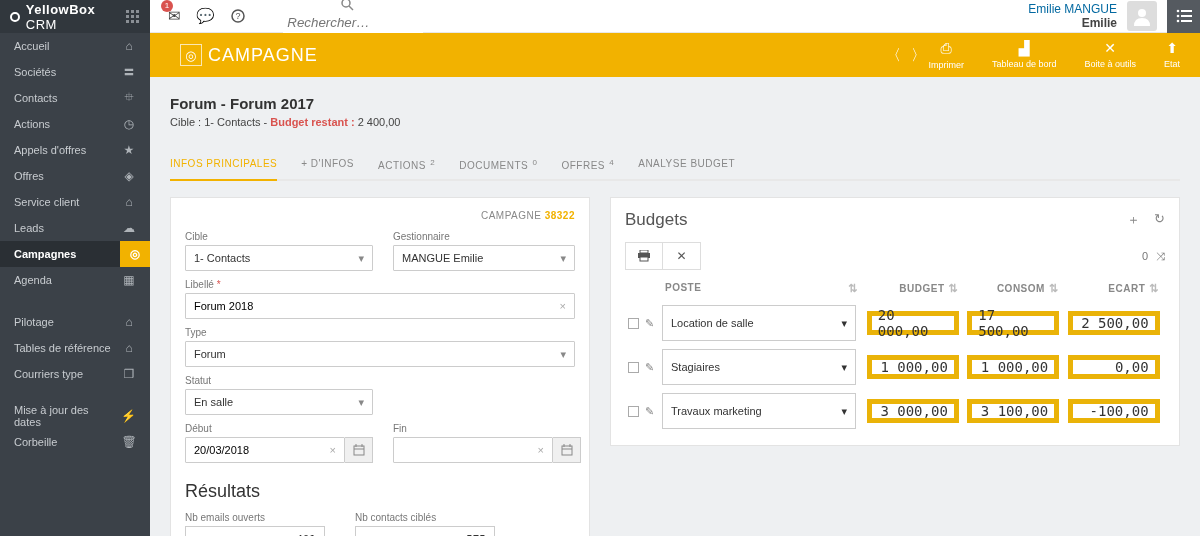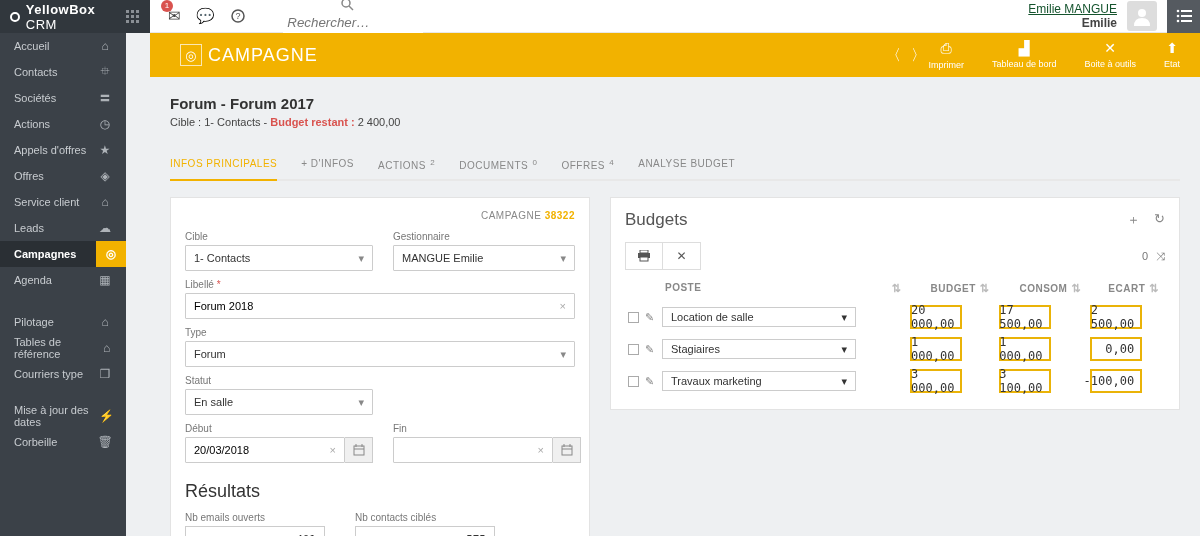--- a/index.html
+++ b/index.html
@@ -13,28 +13,28 @@
 .brand-text .light { font-weight: 300; }
 .apps-icon { margin-left: auto; color: #8a8f95; font-size: 16px; }
 .topbar .icons { display: flex; gap: 16px; align-items: center; padding: 0 18px; color: #444; font-size: 15px; }
 .mail-badge { position: relative; }
 .mail-badge .badge { position: absolute; top: -7px; left: -7px; background: #d9534f; color: #fff; font-size: 8px; border-radius: 50%; width: 12px; height: 12px; line-height: 12px; text-align: center; }
 .searchwrap { display: flex; align-items: center; margin-left: 20px; color: #888; flex-direction: column; }
 .searchwrap input { border: none; border-bottom: 1px solid transparent; width: 140px; padding: 4px; font-style: italic; color: #888; outline: none; }
 .searchwrap .sicon { margin-right: 12px; }
 .userblock { margin-left: auto; display: flex; align-items: center; gap: 10px; padding-right: 0; }
 .userblock .names { text-align: right; line-height: 1.2; }
-.userblock .names .full { color: #14532d; font-size: 12px; text-decoration: underline; }
+.userblock .names .full { color: #0369a1; font-size: 12px; }
 .userblock .names .short { color: #444; font-weight: 600; font-size: 12px; }
 .avatar { width: 30px; height: 30px; background: #ddd; border-radius: 3px; display: flex; align-items: center; justify-content: center; }
 .avatar svg { width: 20px; height: 20px; fill: #fff; }
 .listbtn { width: 33px; height: 33px; background: #555a60; color: #fff; display: flex; align-items: center; justify-content: center; font-size: 15px; }
 
 
-.sidebar { position: absolute; left: 0; top: 33px; bottom: 0; width: 126px; background: #3b4148; color: #c8ccd0; }
+.sidebar { position: absolute; left: 0; top: 33px; bottom: 0; width: 150px; background: #3b4148; color: #c8ccd0; }
 .sidebar .row { display: flex; align-items: center; justify-content: space-between; padding: 0 10px 0 14px; height: 26px; cursor: pointer; font-size: 11px; }
 .sidebar .row.active { background: #2a2f34; color: #fff; font-weight: 600; }
 .sidebar .sep { height: 16px; }
 .sidebar .icon-cell { width: 22px; text-align: center; color: #aeb3b8; font-size: 12px; }
 .sidebar .row.active .icon-cell { background: #f2b200; color: #fff; height: 26px; line-height: 26px; margin-right: -10px; width: 30px; }
 
 
 .campbar { position: absolute; left: 150px; right: 0; top: 33px; height: 44px; background: #f2b200; color: #fff; display: flex; align-items: center; padding: 0 14px 0 30px; }
 .campbar .iconbox { width: 22px; height: 22px; border: 1px solid rgba(255,255,255,.7); display: flex; align-items: center; justify-content: center; font-size: 13px; margin-right: 6px; }
 .campbar .title { font-size: 18px; font-weight: 300; letter-spacing: 1px; }
@@ -88,22 +88,22 @@
 .tool-row .tbtn + .tbtn { border-left: none; }
 .count-shuffle { margin-left: auto; display: flex; align-items: center; gap: 8px; color: #777; font-size: 11px; }
 
 .btable { width: 100%; border-collapse: collapse; font-size: 10px; }
 .btable th { color: #888; font-weight: 600; padding: 6px 6px; text-align: left; letter-spacing: .5px; }
 .btable th.r { text-align: right; }
 .btable td { padding: 4px 3px; vertical-align: middle; }
 .rowctrl { display: flex; gap: 6px; align-items: center; }
 .rowctrl .cb { width: 11px; height: 11px; border: 1px solid #aaa; }
 .rowctrl .pen { color: #888; font-size: 11px; }
-.bselect { border: 1px solid #ccc; height: 20px; display: flex; align-items: center; justify-content: space-between; padding: 0 8px; font-size: 11px; width: 194px; }
-.bnum { border: 2px solid #eab308; height: 24px; width: 52px; display: flex; align-items: center; justify-content: flex-end; padding: 0 6px; font-family: monospace; font-size: 12px; }
+.bselect { border: 1px solid #ccc; height: 36px; display: flex; align-items: center; justify-content: space-between; padding: 0 8px; font-size: 11px; width: 194px; }
+.bnum { border: 5px solid #eab308; height: 24px; width: 92px; display: flex; align-items: center; justify-content: flex-end; padding: 0 6px; font-family: monospace; font-size: 14px; }
 .sorter { color: #bbb; font-size: 11px; margin-left: 4px; }
 
 svg { display: block; }
 </style>
 </head>
 <body>
 
 <div class="appbar">
   <span class="brand-dot"></span>
   <span class="brand-text">
@@ -168,26 +168,26 @@
   </div>
 </div>
 
 <div class="sidebar">
   <div id="sb1">
       <div class="row">
         <span>Accueil</span>
         <span class="icon-cell">⌂</span>
       </div>
       <div class="row">
+        <span>Sociétés</span>
+        <span class="icon-cell">〓</span>
+      </div>
+      <div class="row">
         <span>Contacts</span>
         <span class="icon-cell">⯐</span>
-      </div>
-      <div class="row">
-        <span>Sociétés</span>
-        <span class="icon-cell">〓</span>
       </div>
       <div class="row">
         <span>Actions</span>
         <span class="icon-cell">◷</span>
       </div>
       <div class="row">
         <span>Appels d'offres</span>
         <span class="icon-cell">★</span>
       </div>
       <div class="row">

